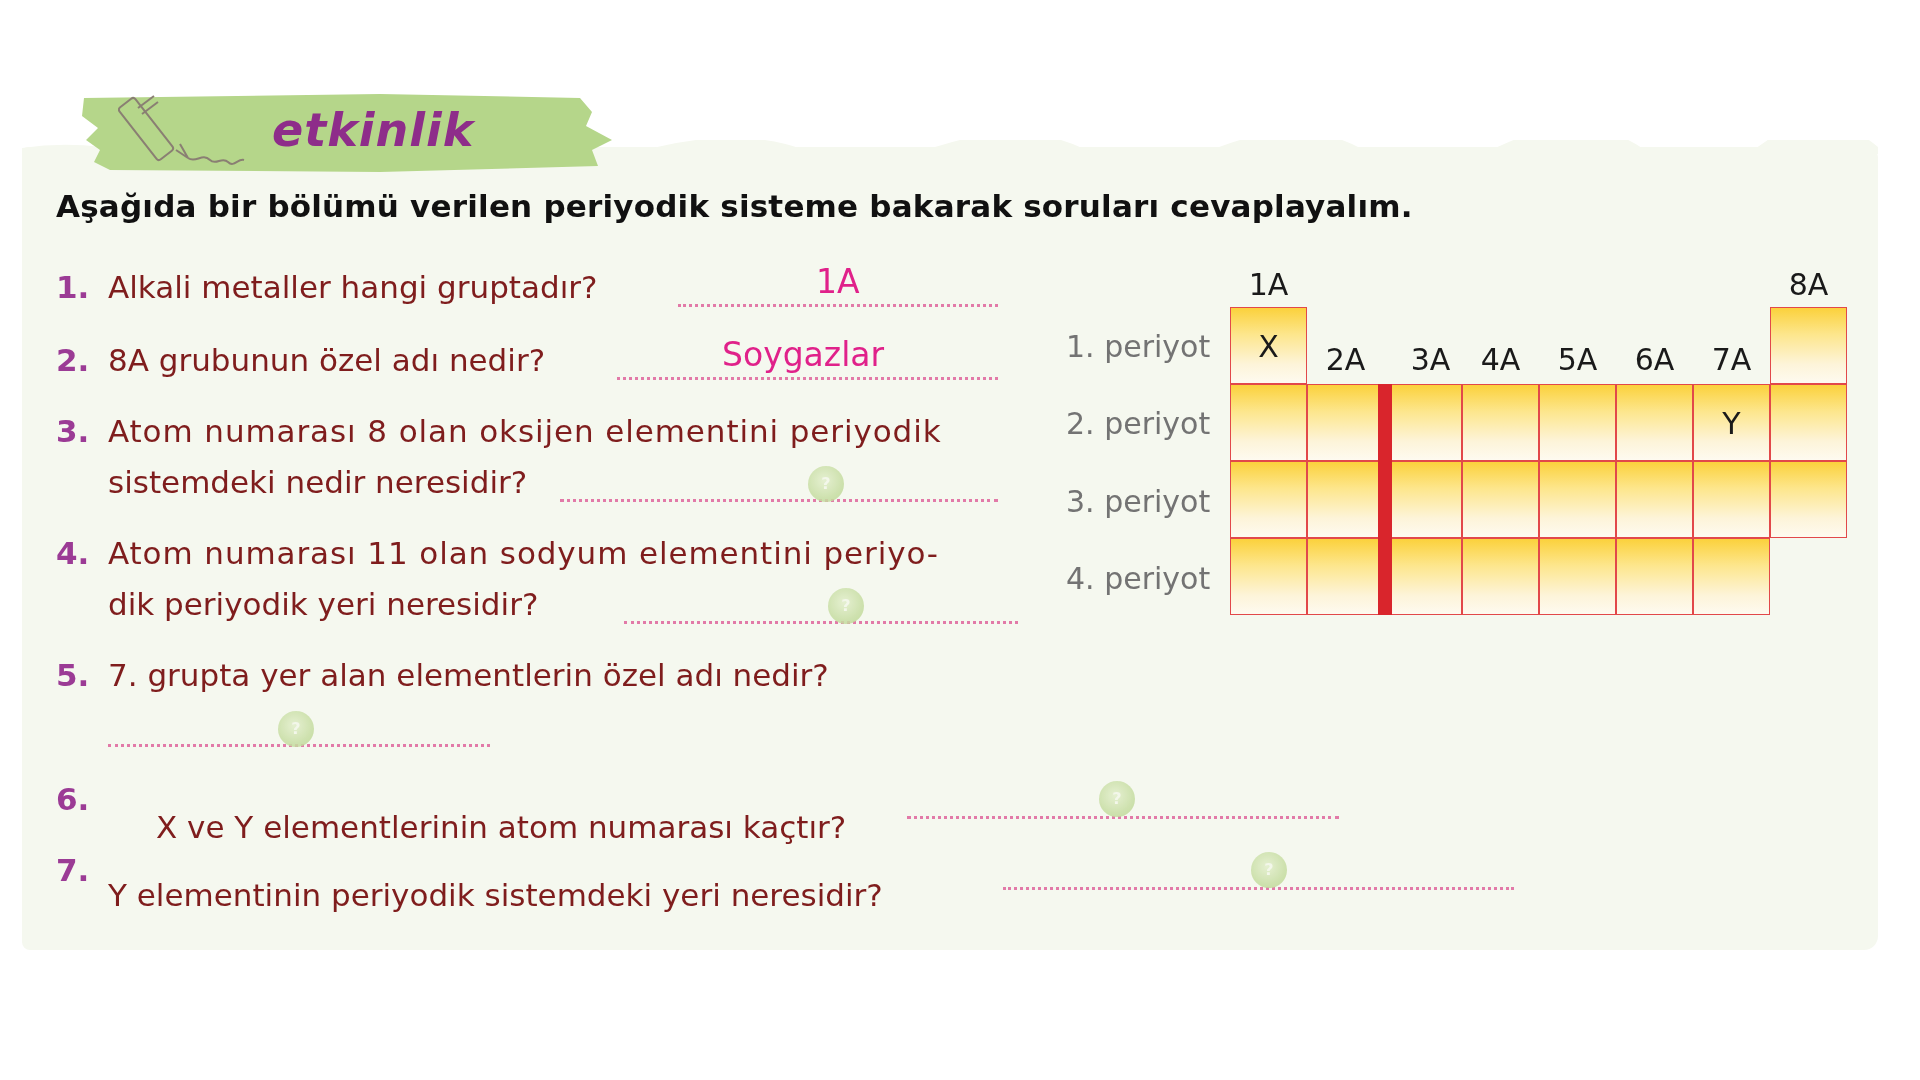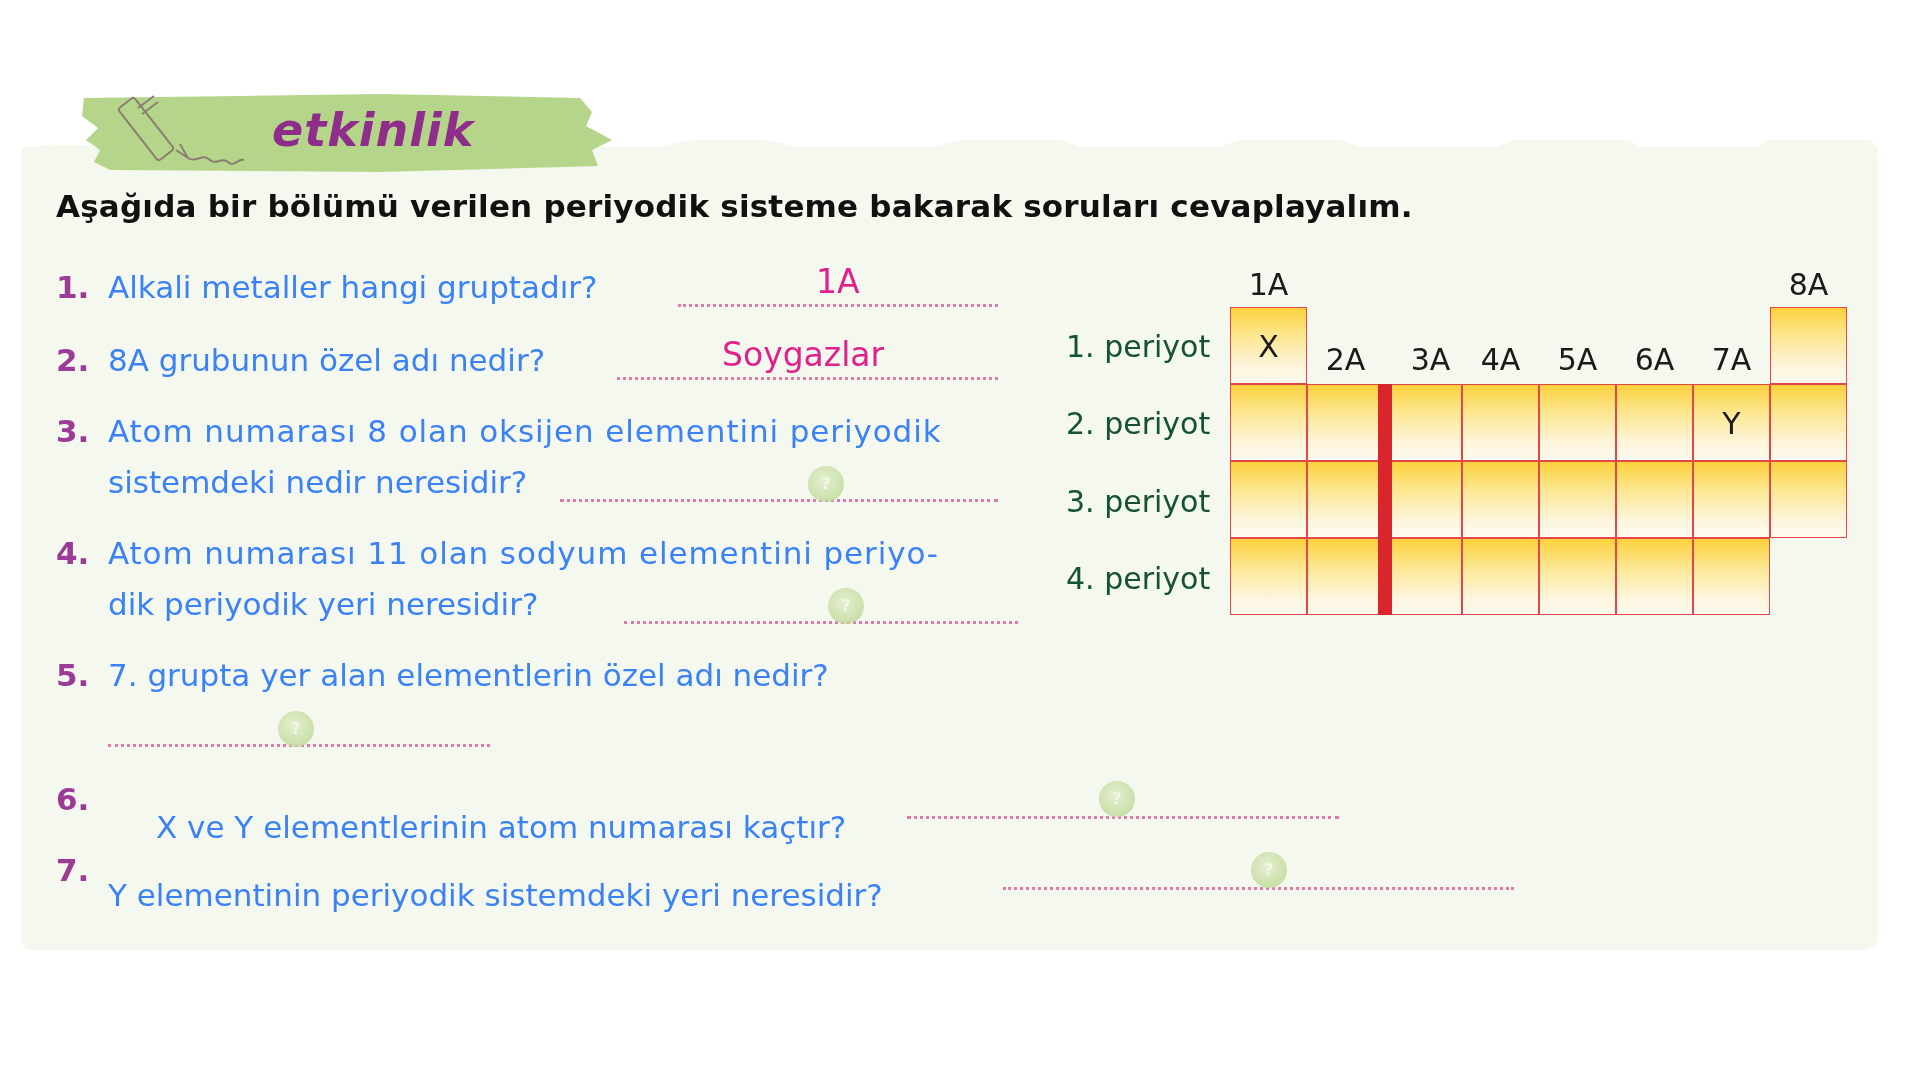--- a/index.html
+++ b/index.html
@@ -7,32 +7,32 @@
        font-family:"DejaVu Sans","Liberation Sans",sans-serif;color:#1a1a1a;}
   .card{position:absolute;left:22px;top:147px;width:1856px;height:803px;background:#f5f8ef;
         border-radius:6px 10px 14px 8px;}
   .card-top-tear{position:absolute;left:22px;top:140px;width:1856px;height:14px;}
   .banner{position:absolute;left:80px;top:92px;width:532px;height:82px;}
   .banner svg{position:absolute;left:0;top:0;}
   .banner-title{position:absolute;left:272px;top:100px;font-family:"DejaVu Sans",sans-serif;
        font-size:46px;font-weight:bold;color:#8e2d8a;letter-spacing:1px;font-style:italic;line-height:60px;}
   .intro{position:absolute;left:56px;top:188px;font-size:31px;font-weight:bold;color:#111;
        letter-spacing:0.2px;white-space:nowrap;line-height:36px;}
-  .q{position:absolute;font-size:31px;line-height:38px;white-space:nowrap;color:#3b82f6;}
+  .q{position:absolute;font-size:31px;line-height:38px;white-space:nowrap;color:#7f1d1d;}
   .qnum{position:absolute;font-size:31px;font-weight:bold;color:#9b3b95;line-height:38px;}
   .dots{position:absolute;height:0;border-bottom:3px dotted #e27aa8;}
   .answer{position:absolute;font-size:33px;color:#e0218a;line-height:38px;white-space:nowrap;}
   .hint{position:absolute;width:36px;height:36px;border-radius:50%;
         background:radial-gradient(circle at 45% 40%, #e3efcc 0%, #c8dea4 60%, #b9d48f 100%);
         opacity:0.85;color:#f3f7ea;font-size:16px;font-weight:bold;text-align:center;line-height:36px;}
   .cell{position:absolute;width:77px;height:77px;box-sizing:border-box;border:1.5px solid #e2484a;
         background:linear-gradient(to bottom,#fbd13c 0%,#fde68c 35%,#fdf4d9 75%,#fefaf0 100%);
         font-size:30px;text-align:center;line-height:77px;color:#1a1a1a;}
   .glabel{position:absolute;font-size:30px;color:#1a1a1a;width:77px;text-align:center;line-height:34px;}
-  .plabel{position:absolute;font-size:30px;color:#14532d;line-height:34px;white-space:nowrap;}
+  .plabel{position:absolute;font-size:30px;color:#737373;line-height:34px;white-space:nowrap;}
   .redbar{position:absolute;background:#d9252c;}
 </style>
 </head>
 <body>
 
 <div class="card"></div>
 <svg class="card-top-tear" width="1856" height="14" viewBox="0 0 1856 14">
   <path d="M0 8 Q40 2 80 7 T160 6 T260 9 T380 5 T500 8 T640 6 T780 9 T920 5 T1060 8 T1200 6 T1340 9 T1480 5 T1620 8 T1740 4 T1856 7 L1856 14 L0 14 Z" fill="#f5f8ef"></path>
 </svg>
 

